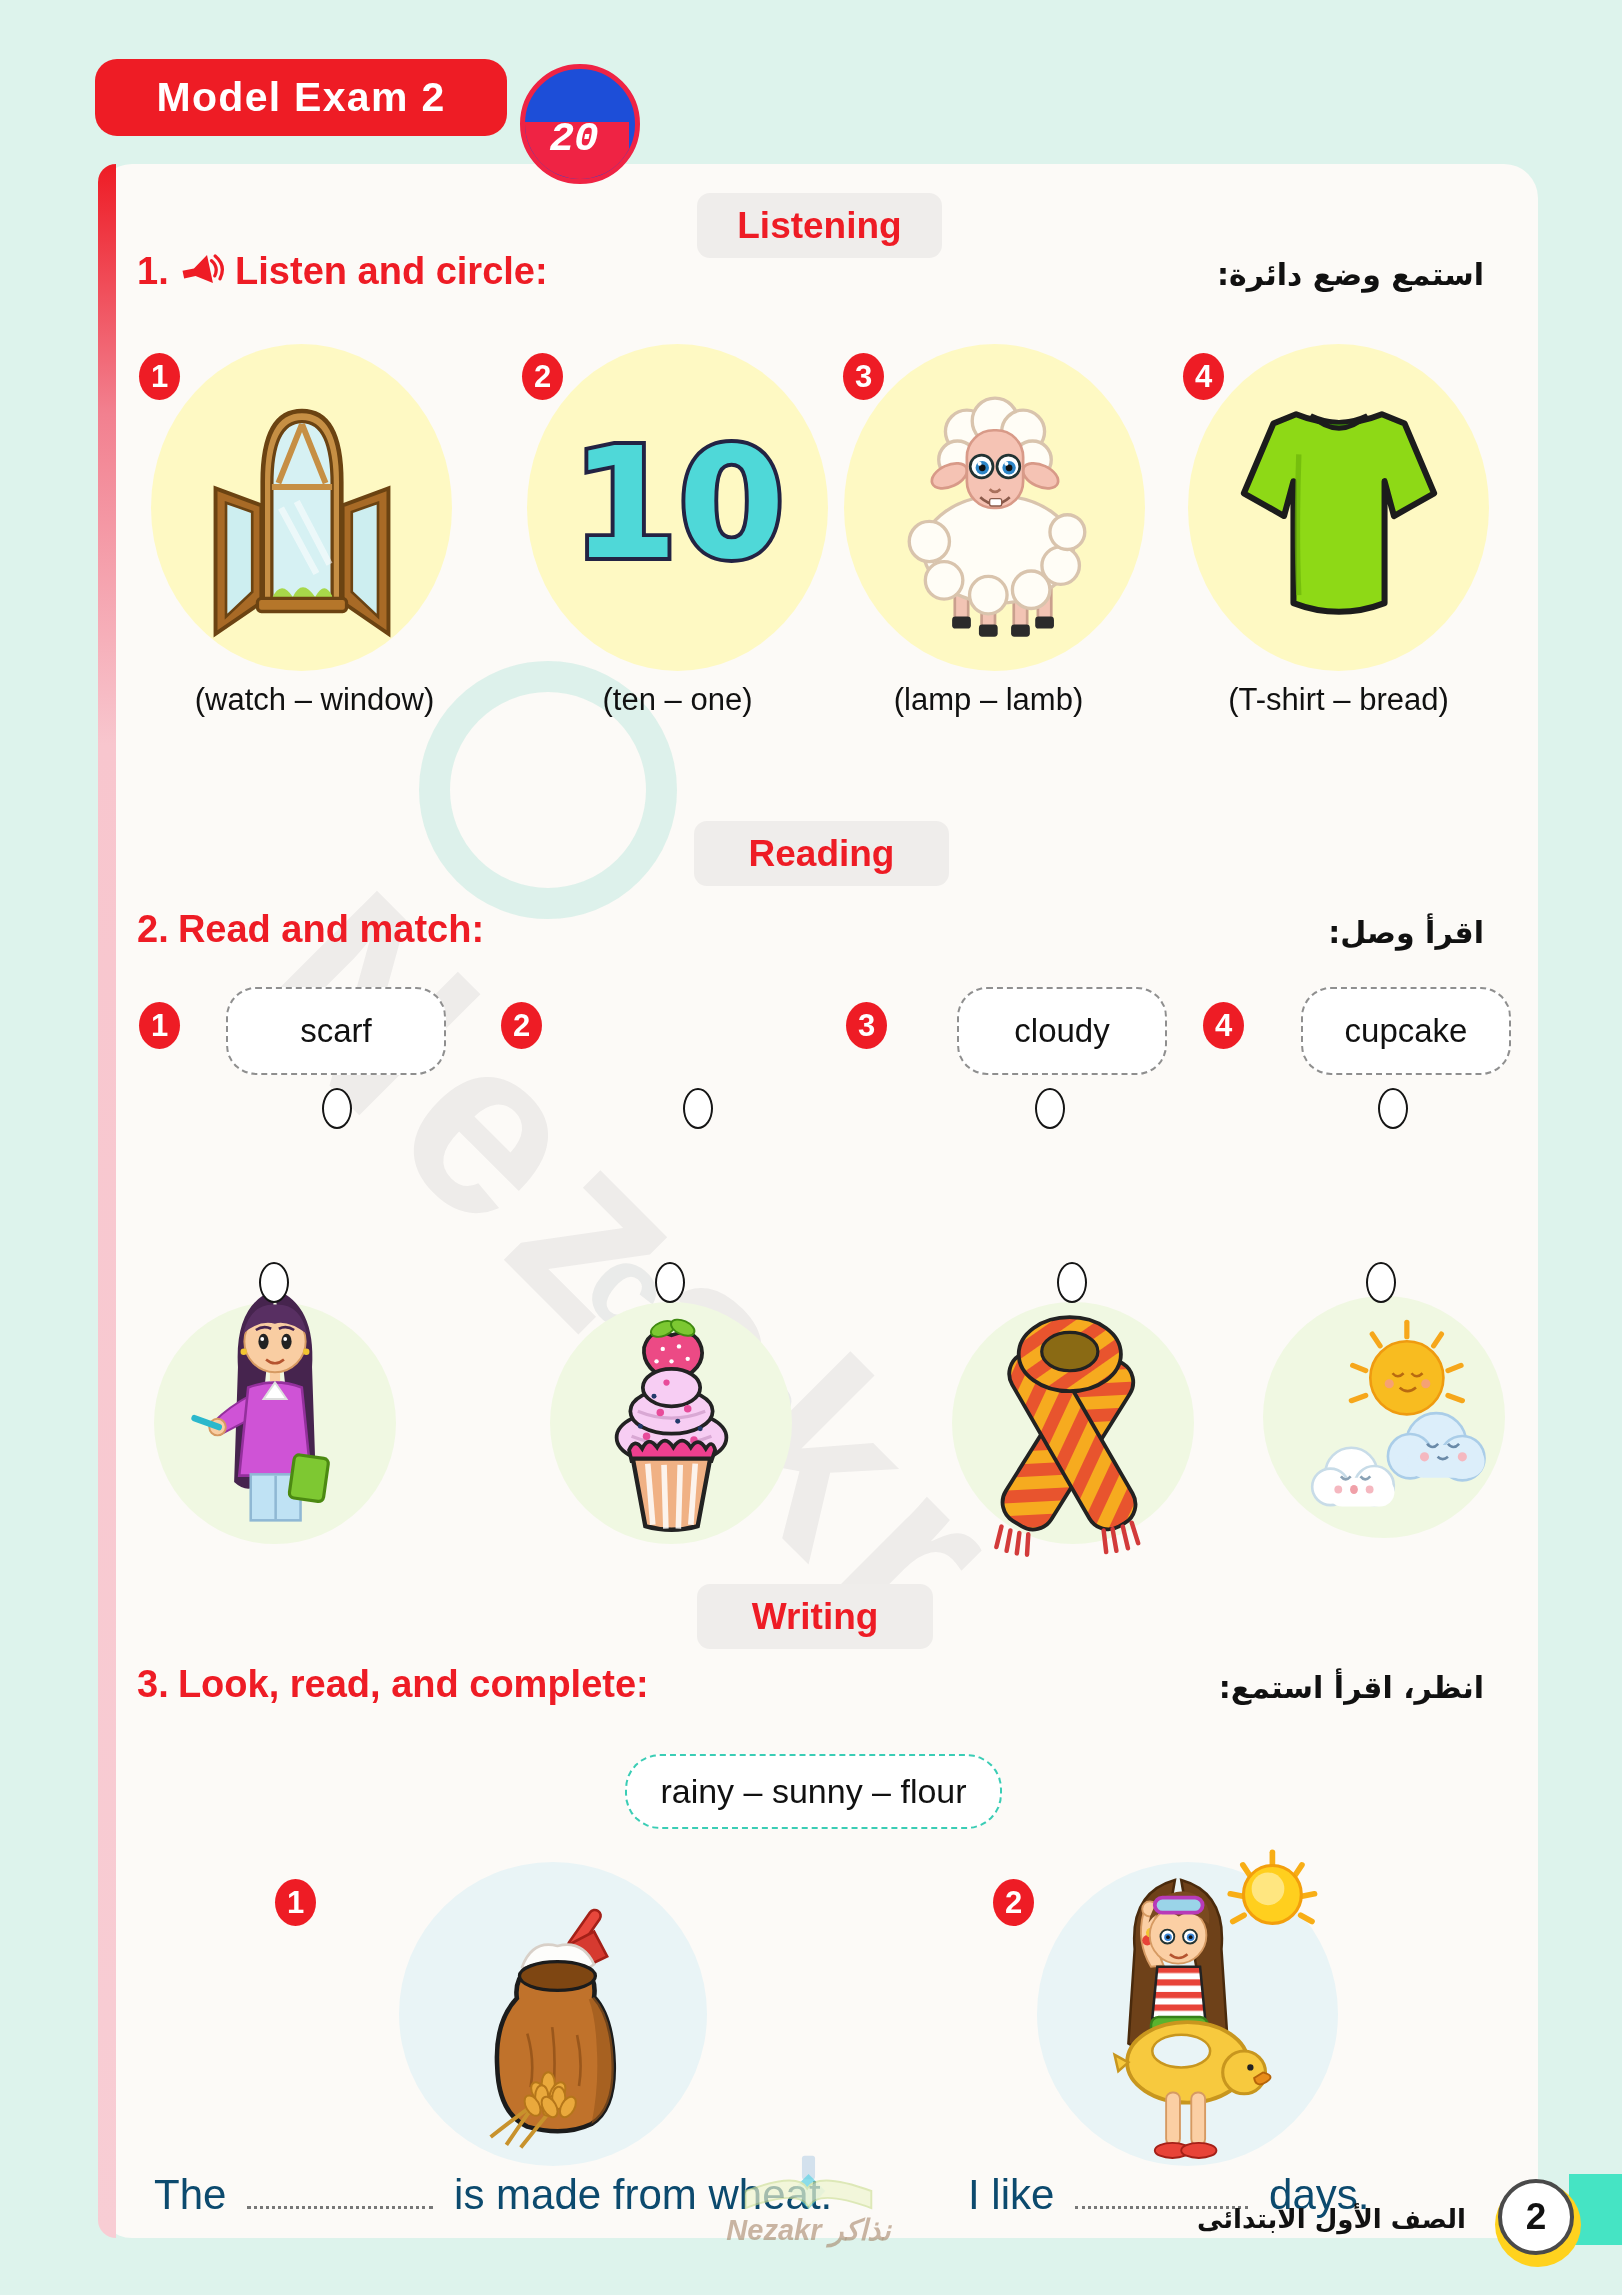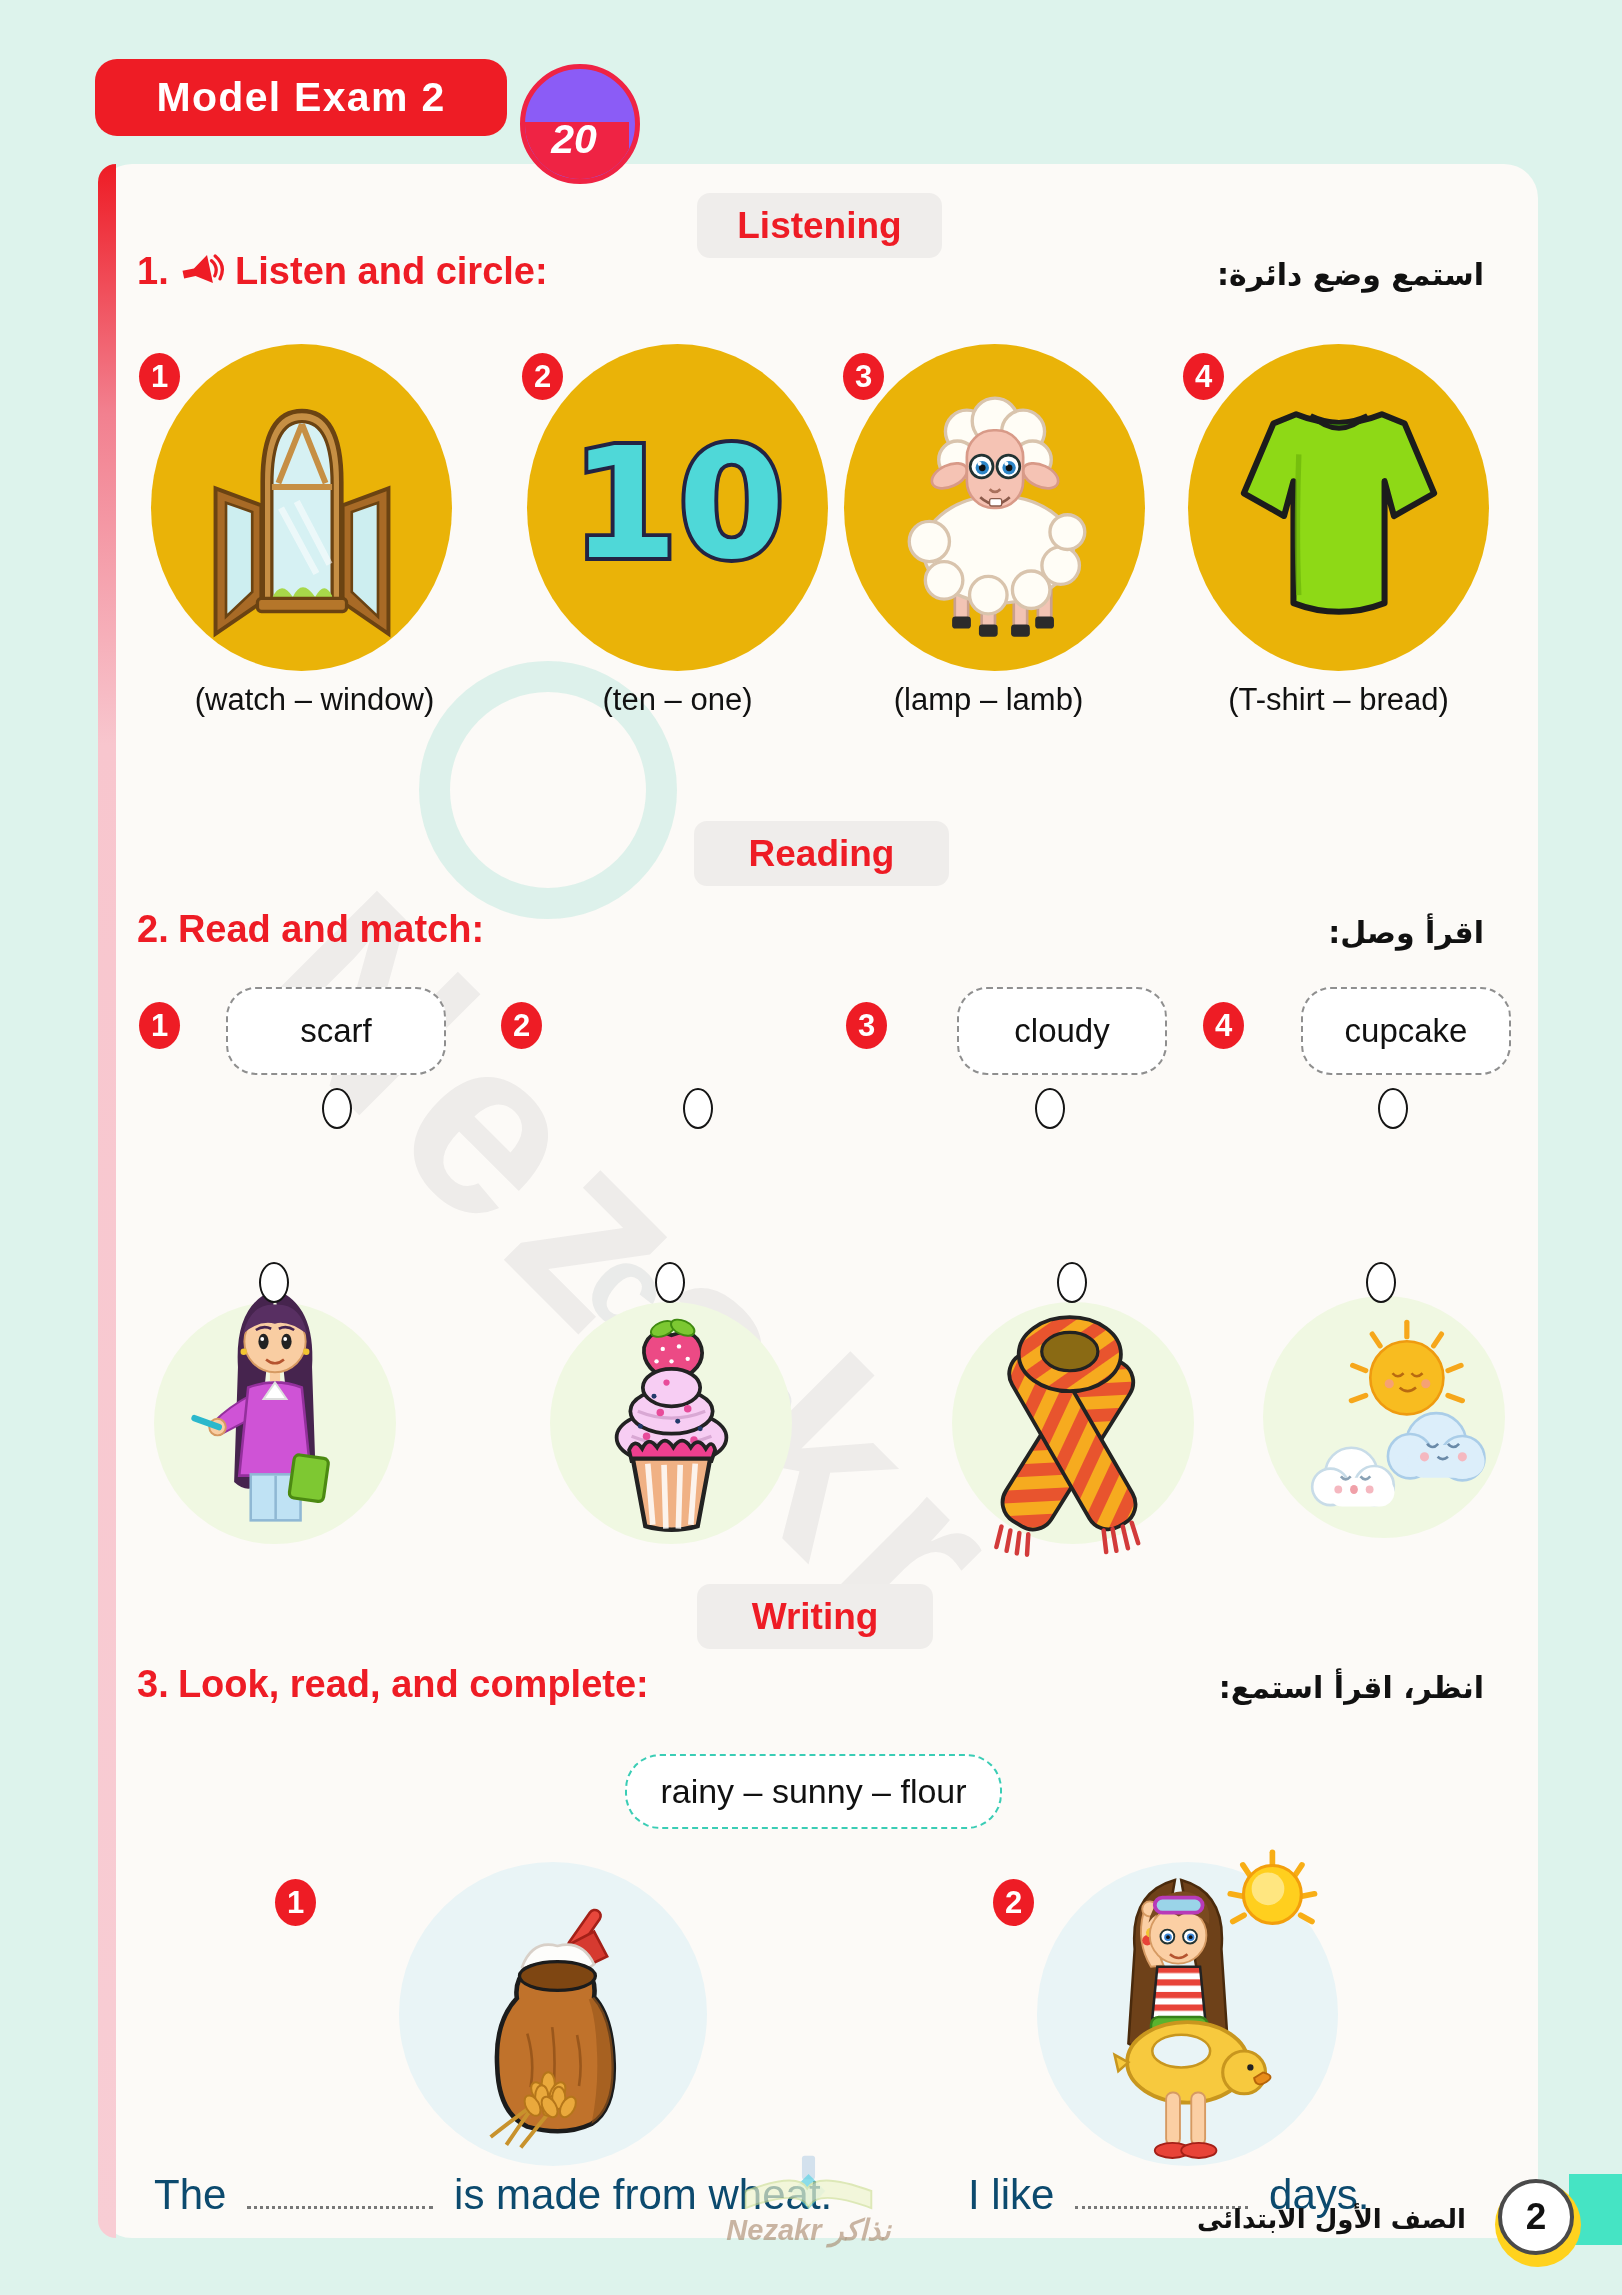--- a/index.html
+++ b/index.html
@@ -3,22 +3,22 @@
 <meta charset="utf-8">
 <style>
   html,body{margin:0;padding:0;}
   #page{position:relative;width:1623px;height:2295px;background:#ddf3ec;overflow:hidden;
         font-family:"Liberation Sans",sans-serif;color:#111;}
   .abs{position:absolute;}
   
   #exam-tab{left:95px;top:59px;width:412px;height:77px;background:#ee1c25;border-radius:22px;
             display:flex;align-items:center;justify-content:center;color:#fff;font-weight:bold;
             font-size:41px;letter-spacing:1.3px;z-index:6;}
-  #score-badge{left:520px;top:64px;width:110px;height:110px;border-radius:50%;background:#8b5cf6;
-               border:5.9px solid #ef2344;overflow:hidden;z-index:6;}
+  #score-badge{left:520px;top:64px;width:110px;height:110px;border-radius:50%;background:#1d4ed8;
+               border:5.9px solid #ef2344;overflow:hidden;z-index:6;font-family:Liberation Mono, monospace;}
   #score-fill{position:absolute;left:-5.9px;bottom:-5.9px;width:110px;height:60px;background:#ef2344;
               border-top:3.9px solid #ef2344;}
   #score-num{position:absolute;left:0;top:47px;width:98px;text-align:center;color:#fff;
              font-weight:bold;font-style:italic;font-size:41px;}
   
   #card{left:98px;top:164px;width:1440px;height:2074px;background:#fcfaf7;border-radius:34px;}
   #left-strip{left:98px;top:164px;width:18.3px;height:2074px;border-radius:34px 0 0 34px;
               background:linear-gradient(180deg,#ee1c25 0%,#f2808f 12%,#f8c6ce 28%,#f8cdd4 100%);z-index:5;}
   
   .wm-big{left:406px;top:838px;font-size:249px;font-weight:bold;color:rgba(50,50,60,0.065);
@@ -32,21 +32,21 @@
         color:#ee1c25;font-weight:bold;font-size:37px;z-index:3;}
   
   .qline{color:#ee1c25;font-weight:bold;font-size:38px;display:flex;align-items:center;gap:9.2px;z-index:3;}
   .qar{color:#111;font-weight:bold;font-size:30px;direction:rtl;text-align:center;z-index:3;
        font-family:"DejaVu Sans",sans-serif;}
   
   .numbadge{width:41px;height:47px;background:#ee1c25;border-radius:50%;color:#fff;font-weight:bold;
             font-size:31px;display:flex;align-items:center;justify-content:center;z-index:4;}
   
   .imgbg{border-radius:50%;display:flex;align-items:center;justify-content:center;z-index:2;}
-  .pinkbg{background:#eab308;}
+  .pinkbg{background:#fef9c3;}
   .greenbg{background:#f0f8e2;}
   .bluebg{background:#e9f4f6;}
   
   .caption{width:301px;text-align:center;font-size:31px;color:#111;z-index:3;}
   .wordbox{background:#fff;border:2.6px dashed #8f8f8f;border-radius:30px;display:flex;align-items:center;
            justify-content:center;font-size:33px;color:#111;z-index:3;}
   .mcircle{width:26px;height:37px;border:2.6px solid #151515;border-radius:50%;background:#fff;z-index:3;}
   
   #word-bank{left:625px;top:1754px;width:373px;height:71px;background:#fff;border:2.6px dashed #3acdb5;
              border-radius:35px;display:flex;align-items:center;justify-content:center;font-size:34px;z-index:3;}

